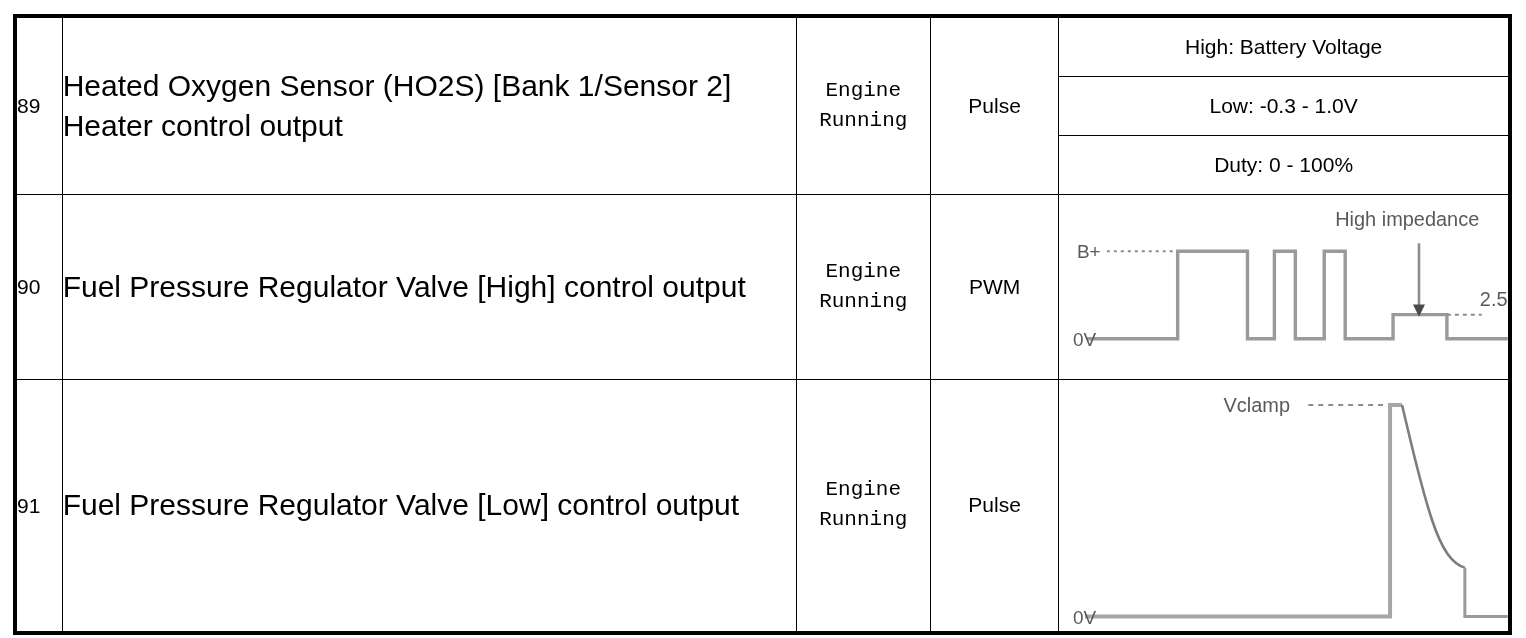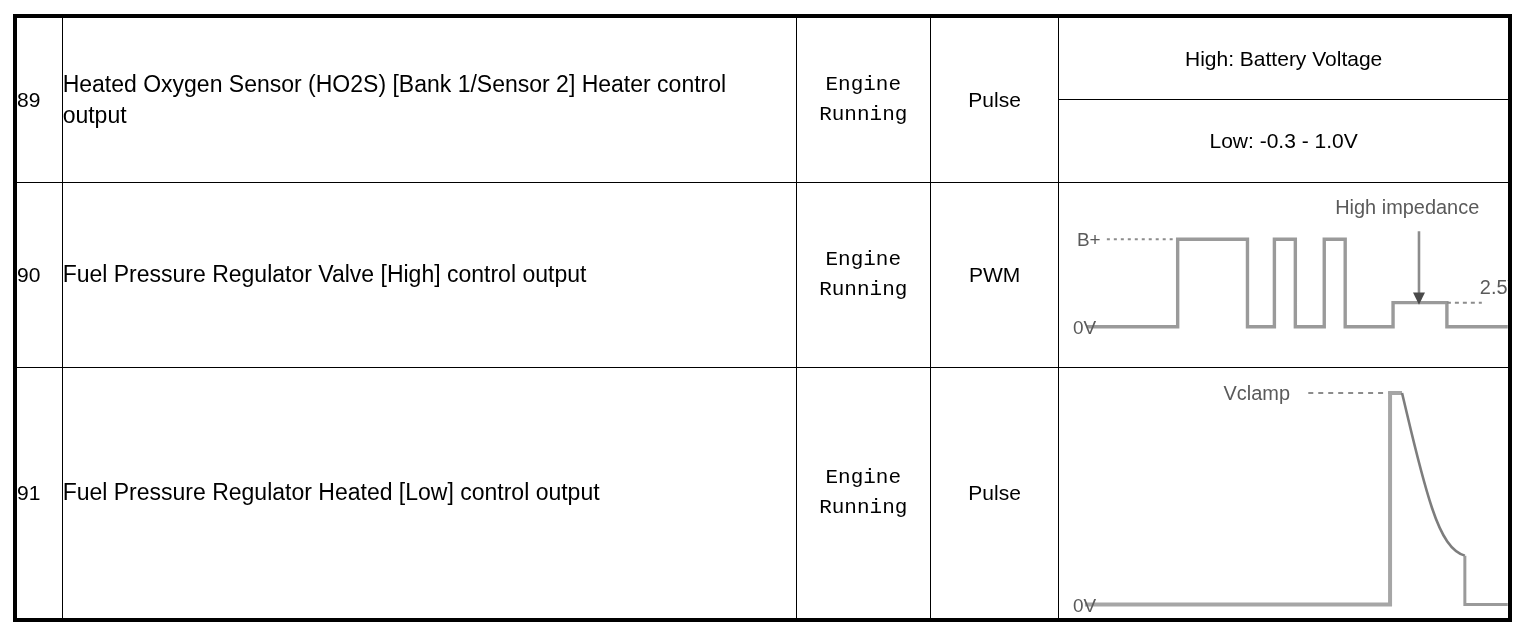--- a/index.html
+++ b/index.html
@@ -52,21 +52,21 @@
   tr.row-91 { height: 253px; }
 
   
   .cell-num {
     text-align: left;
     font-size: 21px;
     line-height: 1.2;
   }
   .cell-desc {
     text-align: left;
-    font-size: 23px;
+    font-size: 30px;
     line-height: 1.35;
     padding: 0 10px 0 9px;
   }
   .cell-cond, .cell-type {
     text-align: center;
     font-size: 21px;
     line-height: 1.42;
   }
   .cell-cond .cond-line { display: block; font-family: Liberation Mono, monospace; }
 
@@ -133,20 +133,23 @@
         </td>
         <td class="cell-spec">
           <table class="spec-sub">
             <tbody>
               <tr>
                 <td>High: Battery Voltage</td>
               </tr>
               <tr>
                 <td>Low: -0.3 - 1.0V</td>
               </tr>
+              <tr>
+                <td>Duty: 0 - 100%</td>
+              </tr>
             </tbody>
           </table>
         </td>
       </tr>
 
       <tr class="row-90">
         <td class="cell-num">
           <span>90</span>
         </td>
         <td class="cell-desc">
@@ -179,21 +182,21 @@
             <text class="wave-label" x="422" y="110" font-size="20" text-anchor="start">2.5V</text>
           </svg>
         </td>
       </tr>
 
       <tr class="row-91">
         <td class="cell-num">
           <span>91</span>
         </td>
         <td class="cell-desc">
-          <span>Fuel Pressure Regulator Heated [Low] control output</span>
+          <span>Fuel Pressure Regulator Valve [Low] control output</span>
         </td>
         <td class="cell-cond">
           <span class="cond-line">Engine</span>
           <span class="cond-line">Running</span>
         </td>
         <td class="cell-type">
           <span>Pulse</span>
         </td>
         <td class="cell-wave">
           <svg class="wave-svg" viewBox="0 0 450 251" preserveAspectRatio="none">

